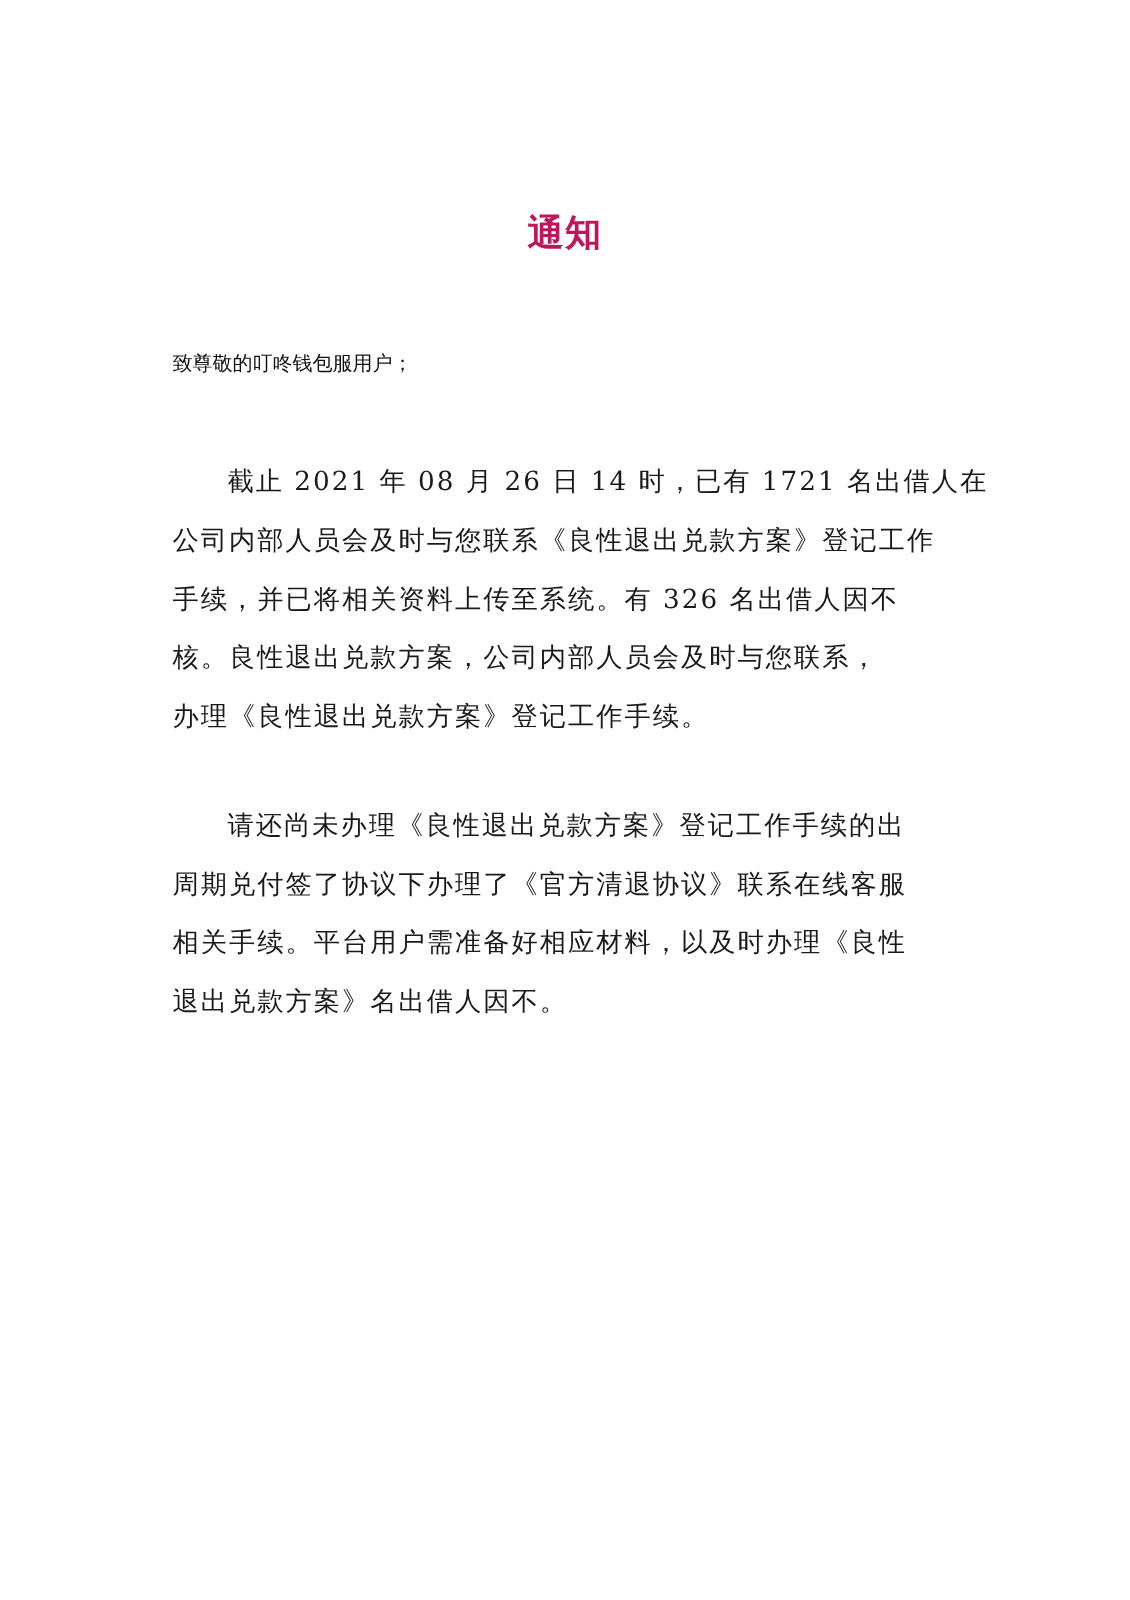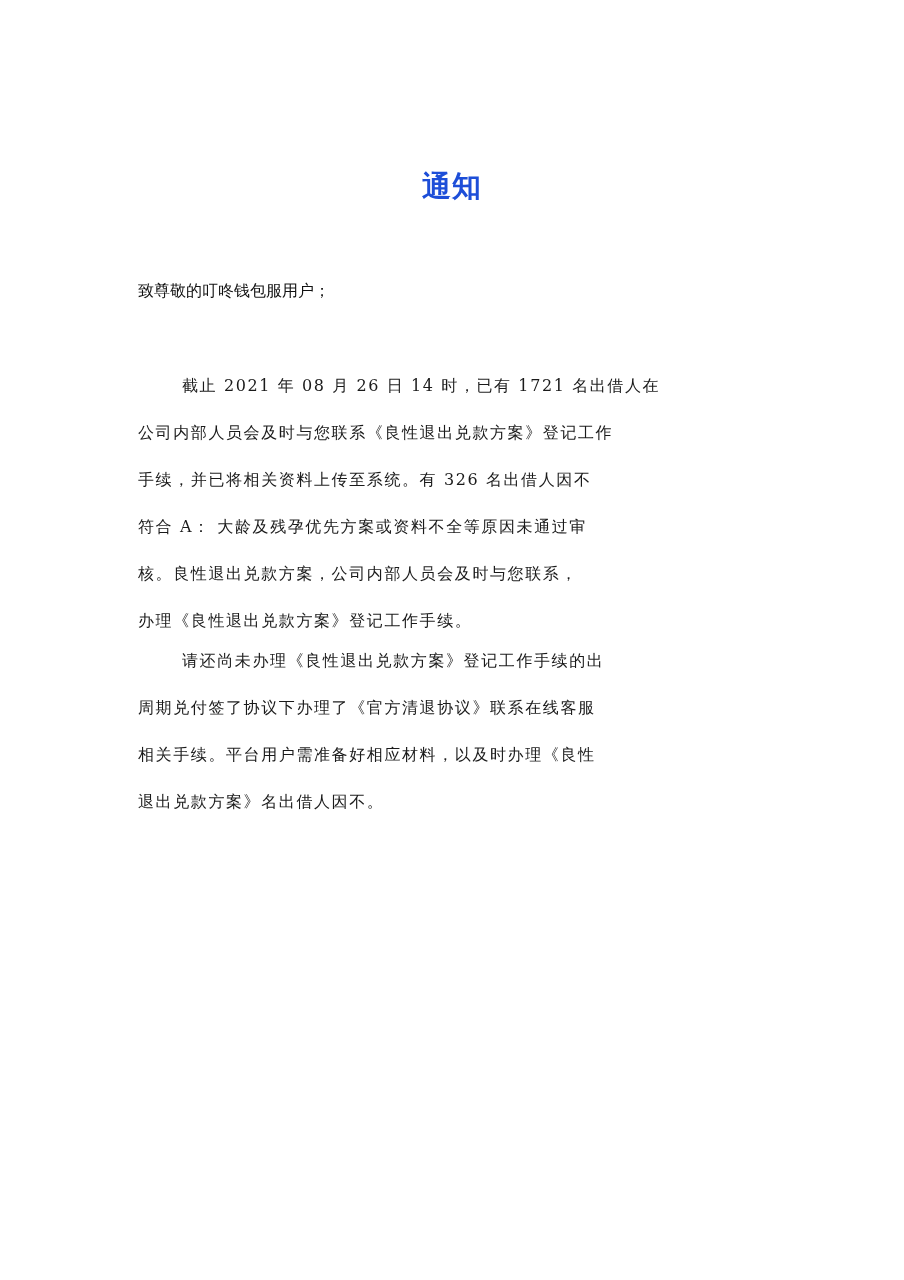--- a/index.html
+++ b/index.html
@@ -24,36 +24,36 @@
       position: absolute;
       top: 166px;
       left: 0;
       width: 904px;
       text-align: center;
       font-family: "DejaVu Sans", "Liberation Sans", sans-serif;
       font-weight: bold;
       font-size: 29px;
       letter-spacing: 1px;
       line-height: 40px;
-      color: #1d4ed8;
+      color: #be185d;
     }
     .salutation {
       position: absolute;
       top: 276px;
       left: 138px;
       font-family: "DejaVu Sans", "Liberation Sans", sans-serif;
       font-size: 16px;
       line-height: 30px;
       color: #111;
     }
     .para {
       position: absolute;
       left: 138px;
       width: 640px;
-      font-size: 16px;
+      font-size: 21px;
       line-height: 47px;
       color: #1a1a1a;
       letter-spacing: 1.6px;
     }
     .para .line {
       display: block;
       white-space: nowrap;
     }
     .para .line.first {
       padding-left: 44px;
@@ -67,21 +67,20 @@
 <div class="page">
 
   <div class="title">通知</div>
 
   <div class="salutation">致尊敬的叮咚钱包服用户；</div>
 
   <div class="para p1">
     <span class="line first">截止 2021 年 08 月 26 日 14 时，已有 1721 名出借人在</span>
     <span class="line">公司内部人员会及时与您联系《良性退出兑款方案》登记工作</span>
     <span class="line">手续，并已将相关资料上传至系统。有 326 名出借人因不</span>
-    <span class="line">符合 A： 大龄及残孕优先方案或资料不全等原因未通过审</span>
     <span class="line">核。良性退出兑款方案，公司内部人员会及时与您联系，</span>
     <span class="line">办理《良性退出兑款方案》登记工作手续。</span>
   </div>
 
   <div class="para p2">
     <span class="line first">请还尚未办理《良性退出兑款方案》登记工作手续的出</span>
     <span class="line">周期兑付签了协议下办理了《官方清退协议》联系在线客服</span>
     <span class="line">相关手续。平台用户需准备好相应材料，以及时办理《良性</span>
     <span class="line">退出兑款方案》名出借人因不。</span>
   </div>

